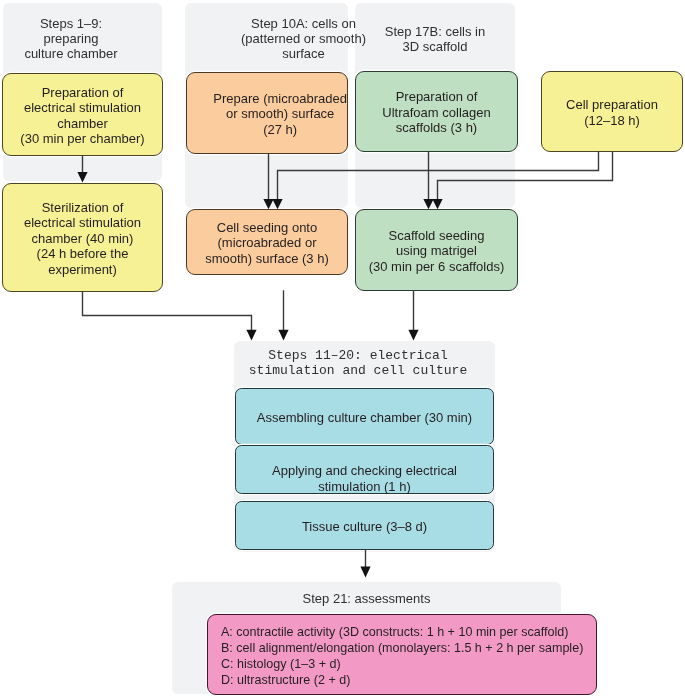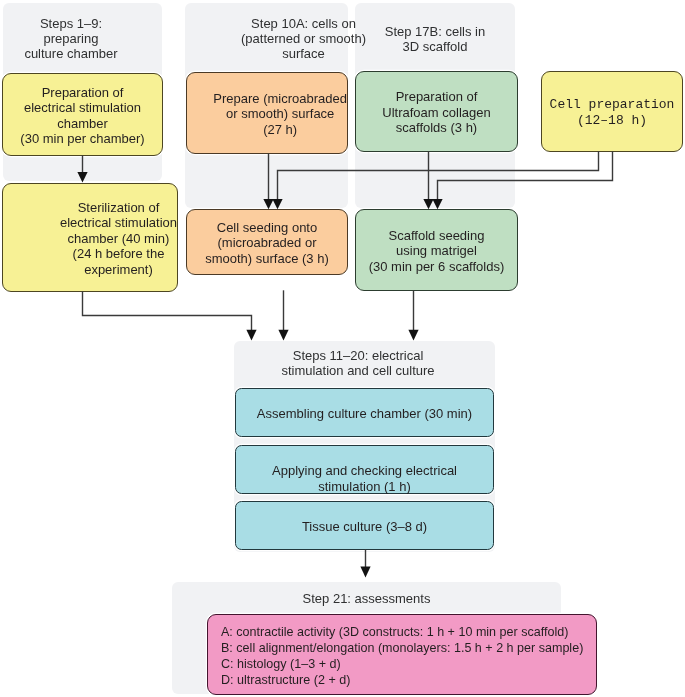--- a/index.html
+++ b/index.html
@@ -35,21 +35,21 @@
   <div class="panel" style="left:172px;top:582px;width:389px;height:112px;"></div>
 
   <div class="hdr" style="left:3px;top:16px;width:136px;">Steps 1–9:
 preparing
 culture chamber</div>
   <div class="hdr" style="left:185px;top:16px;width:163px;margin-left:37px;">Step 10A: cells on
 (patterned or smooth)
 surface</div>
   <div class="hdr" style="left:355px;top:24px;width:160px;">Step 17B: cells in
 3D scaffold</div>
-  <div class="hdr" style="left:234px;top:348px;width:248px;">Steps 11–20: electrical
+  <div class="hdr" style="left:234px;top:348px;width:248px;font-family:Liberation Mono, monospace;">Steps 11–20: electrical
 stimulation and cell culture</div>
   <div class="hdr" style="left:172px;top:591px;width:389px;">Step 21: assessments</div>
 
   <svg class="wires" viewBox="0 0 685 697">
     <g fill="none" stroke="#3a3a3a" stroke-width="1.4" stroke-linecap="square">
       <path d="M82.5,156 L82.5,173"></path>
       <path d="M268.5,154 L268.5,200"></path>
       <path d="M598.5,152 L598.5,170.5 L277.5,170.5 L277.5,200"></path>
       <path d="M428.5,152 L428.5,200"></path>
       <path d="M612.5,152 L612.5,180.5 L437.5,180.5 L437.5,200"></path>
@@ -71,21 +71,21 @@
     </g>
   </svg>
 
   <div class="node" style="left:2px;top:73px;width:161px;height:83px;background:#f7f195;border-color:#4d4622;">
     <span class="t">Preparation of
 electrical stimulation
 chamber
 (30 min per chamber)</span>
   </div>
 
-  <div class="node" style="left:2px;top:183px;width:176px;height:109px;background:#f7f195;border-color:#4d4622;justify-content:flex-end;">
+  <div class="node" style="left:2px;top:183px;width:161px;height:109px;background:#f7f195;border-color:#4d4622;">
     <span class="t">Sterilization of
 electrical stimulation
 chamber (40 min)
 (24 h before the
 experiment)</span>
   </div>
 
   <div class="node" style="left:186px;top:72px;width:162px;height:82px;background:#fbcd9e;border-color:#4b3a26;justify-content:flex-end;">
     <span class="t">Prepare (microabraded
 or smooth) surface
@@ -103,26 +103,26 @@
 Ultrafoam collagen
 scaffolds (3 h)</span>
   </div>
 
   <div class="node" style="left:355px;top:209px;width:163px;height:82px;background:#bfdfc2;border-color:#2c3d2f;">
     <span class="t">Scaffold seeding
 using matrigel
 (30 min per 6 scaffolds)</span>
   </div>
 
-  <div class="node" style="left:541px;top:71px;width:142px;height:81px;background:#f7f195;border-color:#4d4622;font-family:Liberation Mono, monospace;">
+  <div class="node" style="left:541px;top:71px;width:142px;height:81px;background:#f7f195;border-color:#4d4622;">
     <span class="t">Cell preparation
 (12–18 h)</span>
   </div>
 
-  <div class="node sq" style="left:235px;top:388px;width:259px;height:49px;background:#a9dde5;border-color:#22383d;">
+  <div class="node sq" style="left:235px;top:388px;width:259px;height:57px;background:#a9dde5;border-color:#22383d;">
     <span class="t">Assembling culture chamber (30 min)</span>
   </div>
 
   <div class="node sq" style="left:235px;top:445px;width:259px;height:49px;background:#a9dde5;border-color:#22383d;align-items:flex-end;">
     <span class="t">Applying and checking electrical
 stimulation (1 h)</span>
   </div>
 
   <div class="node sq" style="left:235px;top:501px;width:259px;height:49px;background:#a9dde5;border-color:#22383d;">
     <span class="t">Tissue culture (3–8 d)</span>

